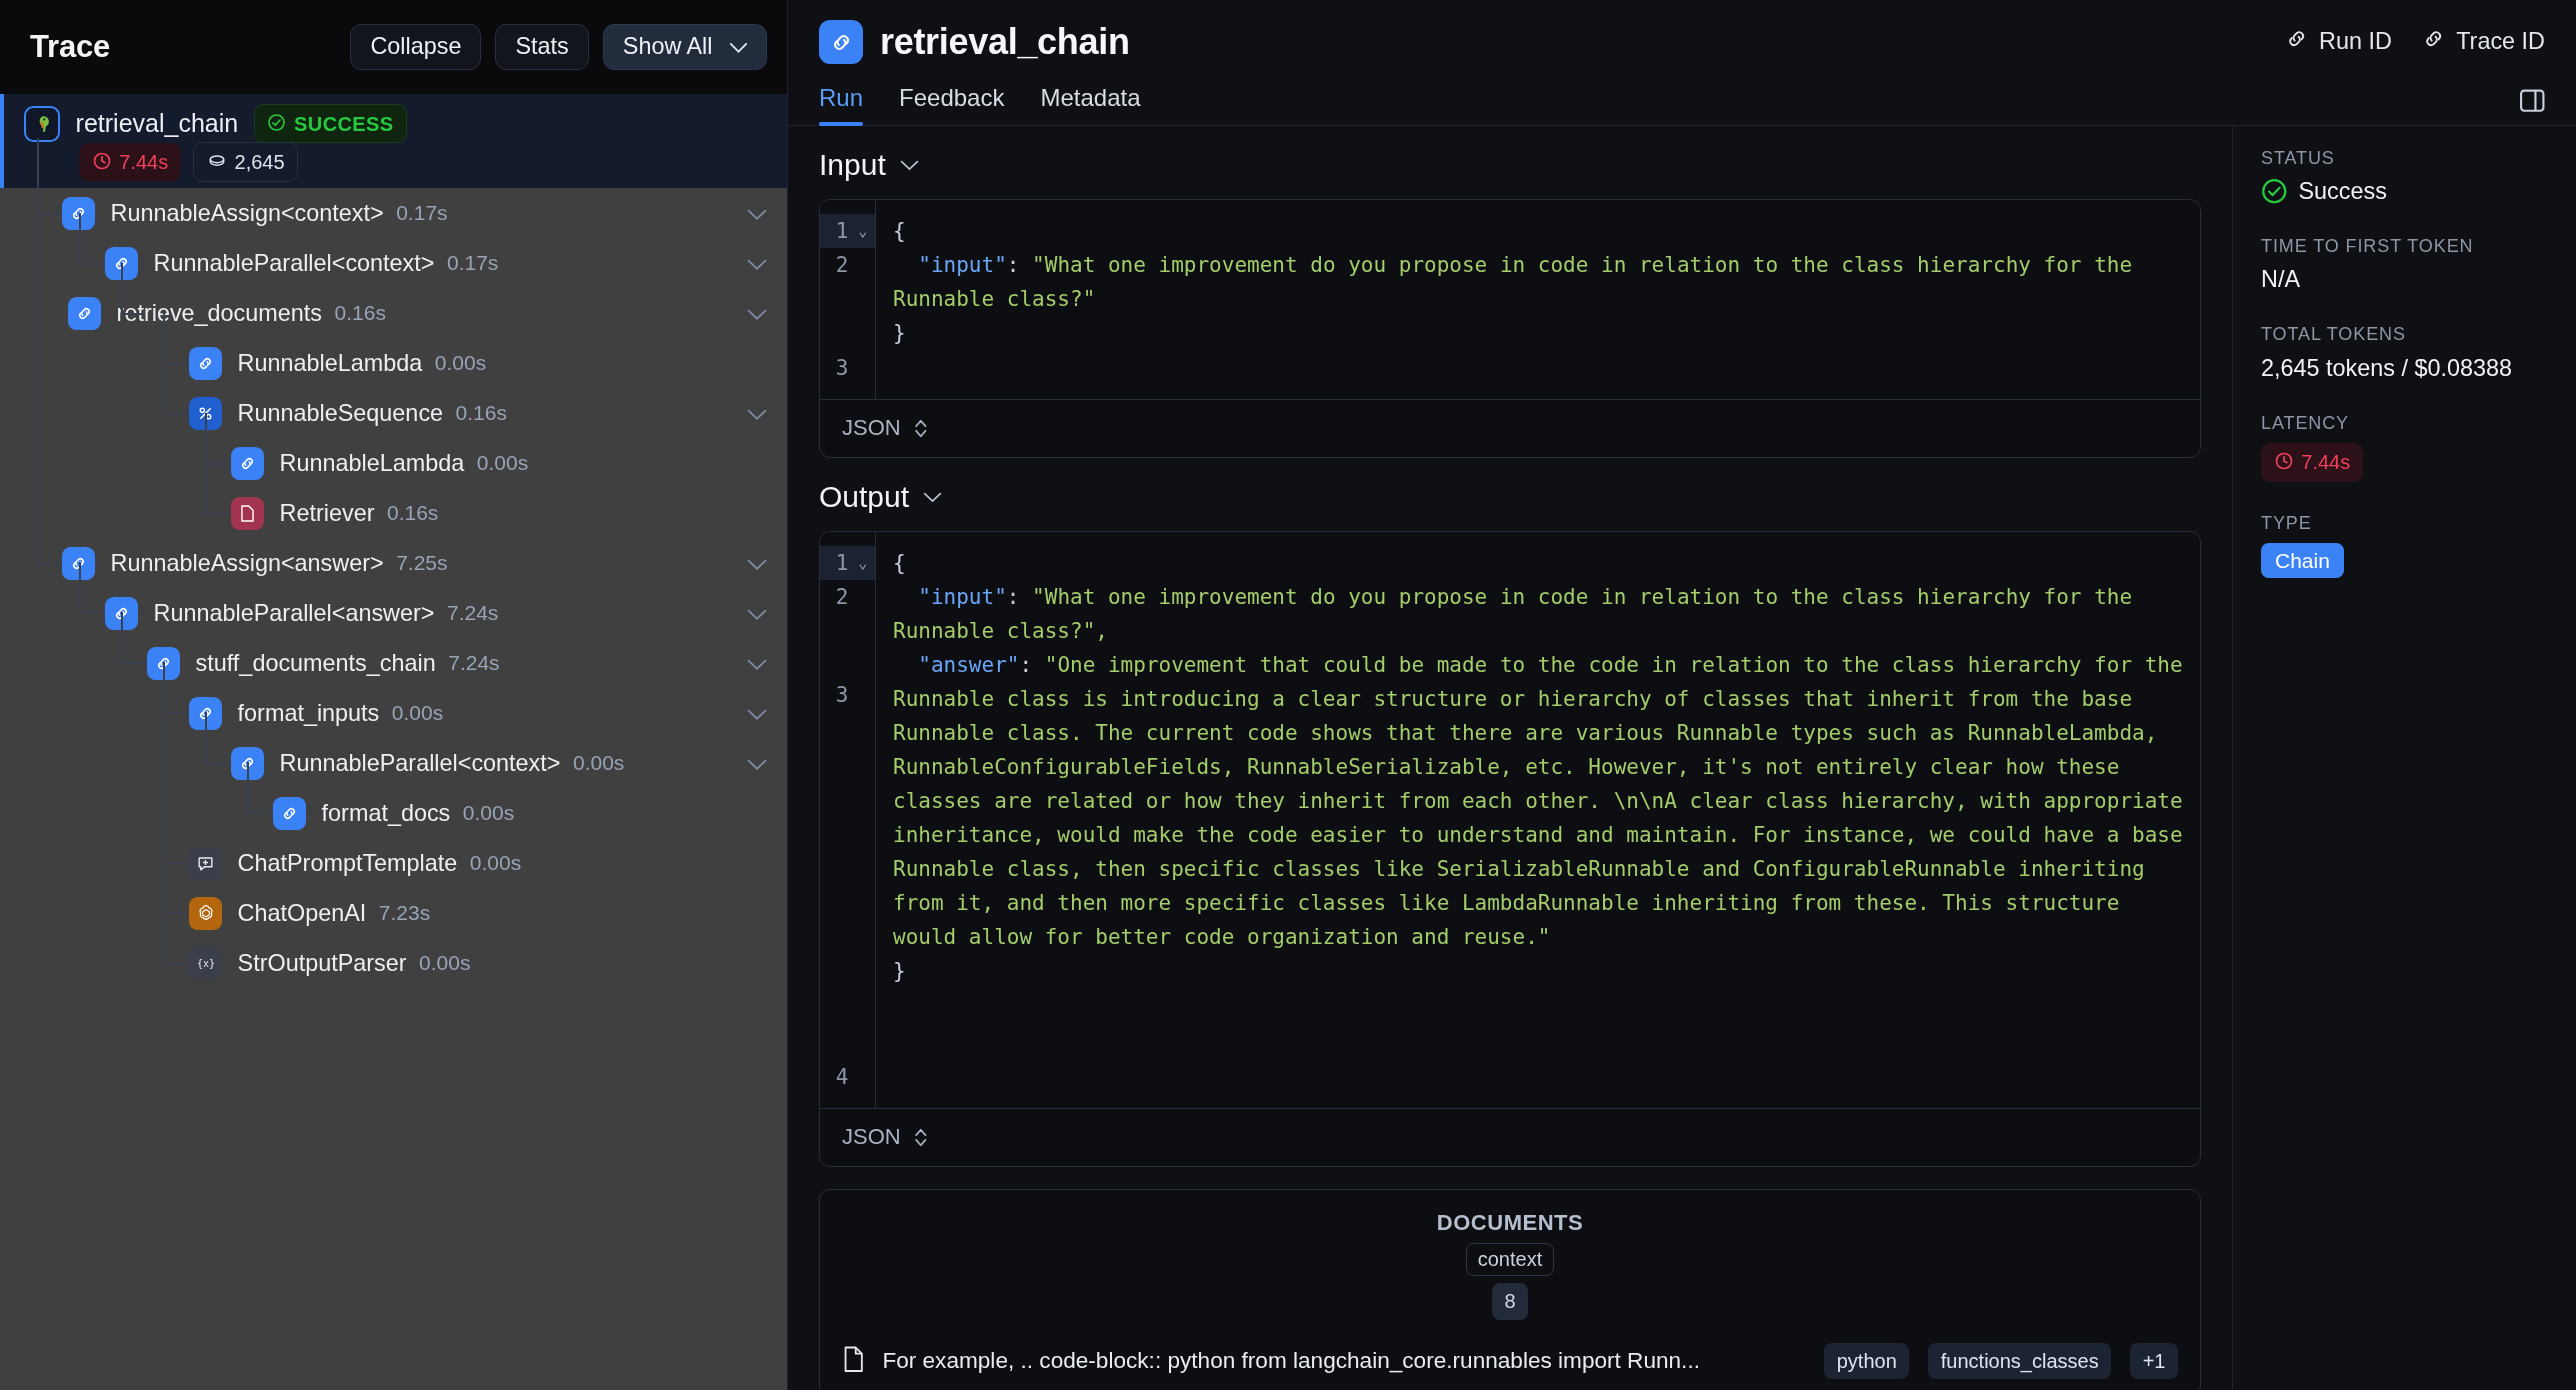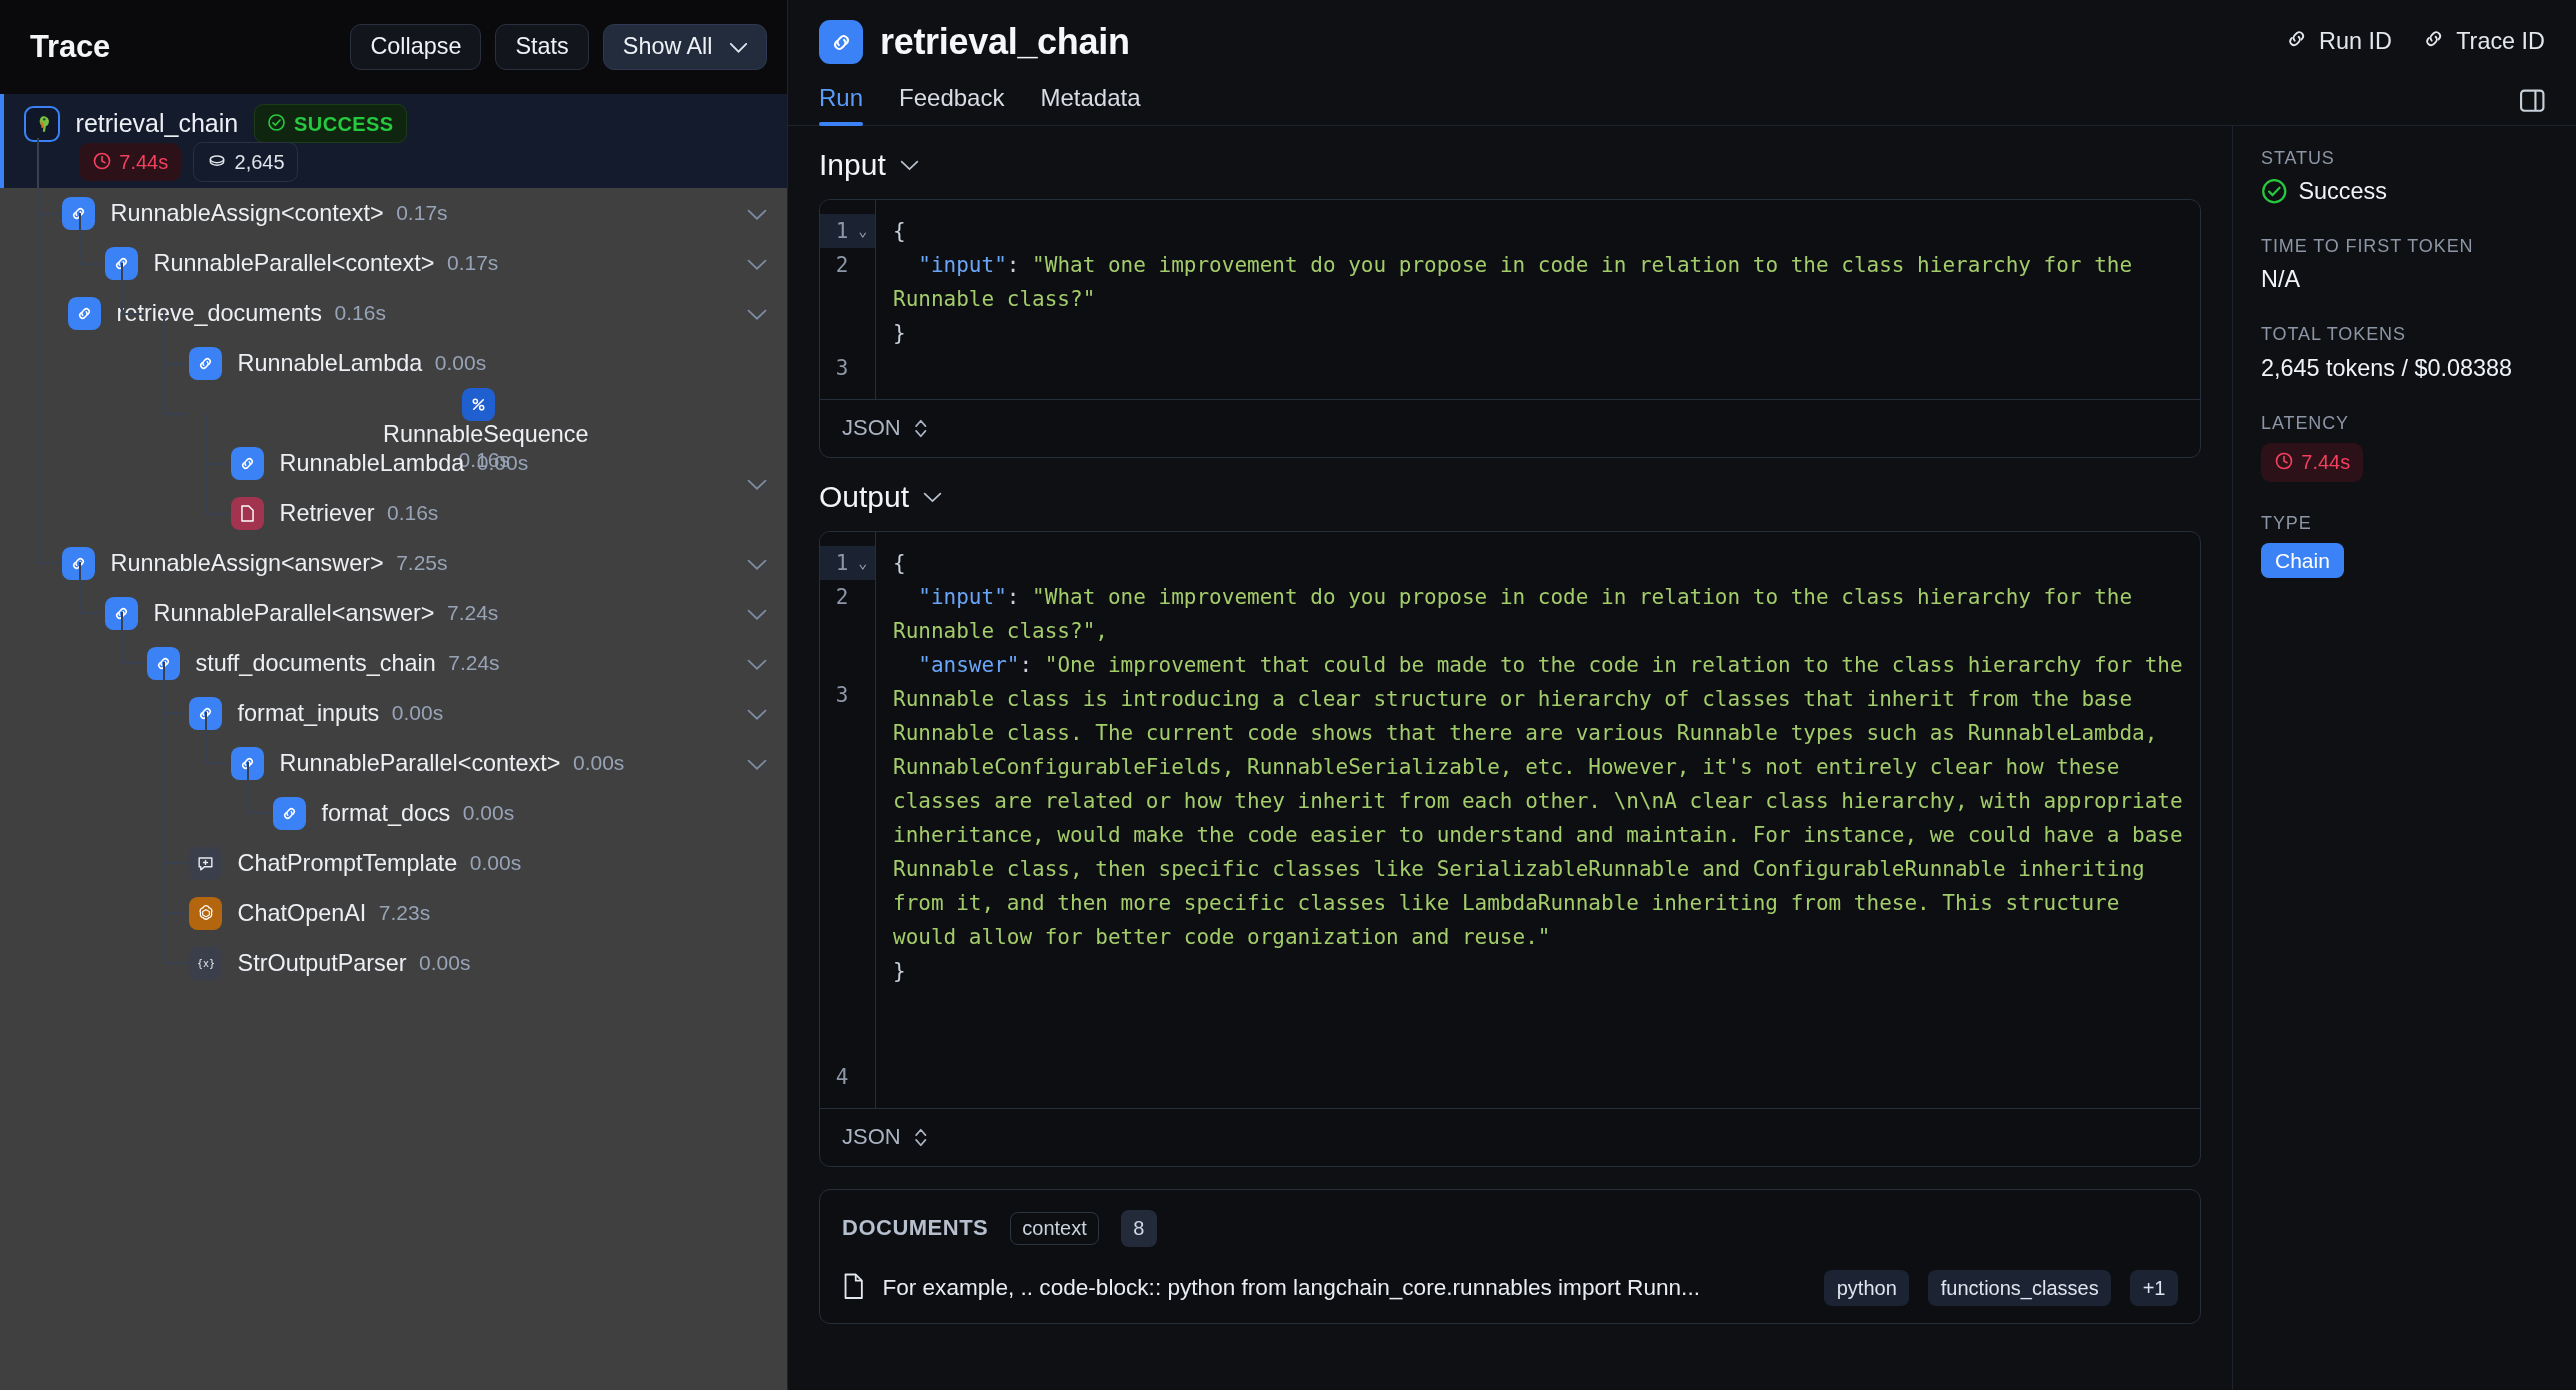--- a/index.html
+++ b/index.html
@@ -160,21 +160,21 @@
   .card-footer {
     border-top: 1.6px solid #262d3b;
     padding: 15.6px 22px;
     display: flex; align-items: center; gap: 12.5px;
   }
   .fmt-label { font-size: 22px; color: #aab3c2; font-family: "Liberation Sans", sans-serif; }
   .fmt-arrows { color: #aab3c2; font-size: 17px; line-height: 0.8; display: flex; flex-direction: column; }
 
   
   .doccard { border: 1.6px solid #262d3b; border-radius: 11px; background: #0d0e12; padding: 20px 22px 17px 22px; }
-  .doc-head { display: flex; align-items: center; gap: 22px; margin-bottom: 23.4px; }
+  .doc-head { display: flex; align-items: center; gap: 7px; margin-bottom: 23.4px; flex-direction: column; }
   .doc-head-label { font-size: 22px; color: #b6bfcd; letter-spacing: 0.5px; font-weight: 600;}
   .chip {
     border: 1.6px solid #2d3545; border-radius: 7.8px;
     padding: 5.5px 11px; font-size: 20px; color: #c9d2de; line-height: 1;
   }
   .chip-count { background: #232b3a; border: none; color: #cfd8e4; padding: 7px 12.5px; border-radius: 7.8px; font-size: 20px;}
   .doc-row { display: flex; align-items: center; gap: 17px; }
   .doc-text { font-size: 22.6px; color: #e9edf3; white-space: nowrap; overflow: hidden; text-overflow: ellipsis; flex: 1; min-width: 0;}
   .doc-tags { display: flex; gap: 19px; flex: none; }
   .tag { background: #1c2433; border-radius: 7.8px; padding: 7.8px 12.5px; font-size: 20px; color: #dfe5ee; line-height: 1; }
@@ -305,21 +305,21 @@
           <div class="tree-row" style="padding-left: 189px;">
             <div class="node-icon ic-chain">
               <svg width="19" height="19" viewBox="0 0 24 24">
                 <path d="M9.8 14.2 a3.6 3.6 0 0 1 0 -5.1 l2 -2 a3.6 3.6 0 0 1 5.1 5.1 l-1 1" stroke="#fff" stroke-width="1.9" fill="none" stroke-linecap="round"></path>
                 <path d="M14.2 9.8 a3.6 3.6 0 0 1 0 5.1 l-2 2 a3.6 3.6 0 0 1 -5.1 -5.1 l1 -1" stroke="#fff" stroke-width="1.9" fill="none" stroke-linecap="round"></path>
               </svg>
             </div>
             <div class="node-label">RunnableLambda</div>
             <div class="node-time">0.00s</div>
           </div>
-          <div class="tree-row" style="padding-left: 189px; flex-direction: column;">
+          <div class="tree-row" style="padding-left: 189px;">
             <div class="node-icon ic-chain-dark">
               <svg width="19" height="19" viewBox="0 0 24 24">
                 <circle cx="8" cy="8" r="2.6" stroke="#fff" stroke-width="1.9" fill="none"></circle>
                 <circle cx="16" cy="16" r="2.6" stroke="#fff" stroke-width="1.9" fill="none"></circle>
                 <path d="M18 6 L6 18" stroke="#fff" stroke-width="1.9" stroke-linecap="round"></path>
               </svg>
             </div>
             <div class="node-label">RunnableSequence</div>
             <div class="node-time">0.16s</div>
             <div class="chev-right"><svg width="20" height="11.7" viewBox="0 0 26 15">

